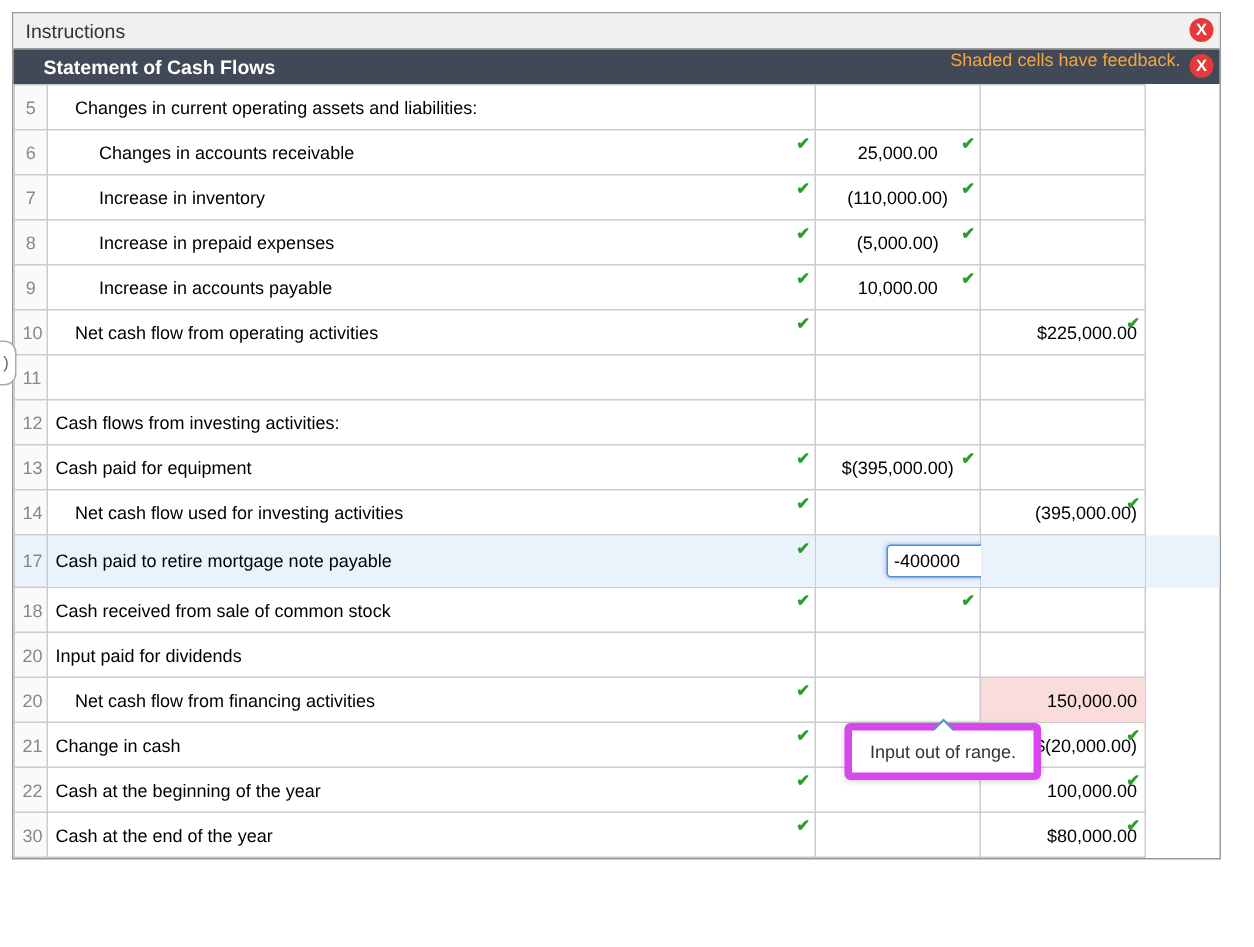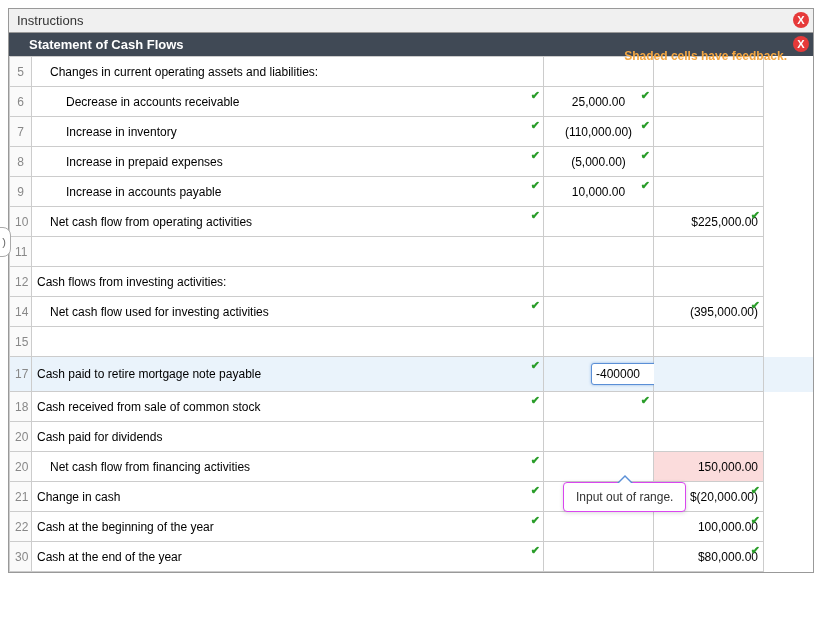--- a/index.html
+++ b/index.html
@@ -1,36 +1,36 @@
 <!DOCTYPE html>
 <html><head>
 <meta charset="utf-8">
 <style>
 * { box-sizing: border-box; margin: 0; padding: 0; }
 body { font-family: Arial, sans-serif; font-size: 13px; background: #fff; }
 .outer-box { border: 1px solid #999; margin: 8px; position: relative; width: 806px; }
 .instructions-bar { background: #f0f0f0; border-bottom: 1px solid #999; padding: 4px 8px; font-size: 13px; color: #333; position: relative; }
 .title-bar { background: #404955; color: #fff; padding: 4px 20px; font-size: 13px; font-weight: bold; position: relative; }
-.feedback-text { position: absolute; right: 26px; top: 16px; color: #f4a742; font-weight: bold; font-size: 12px; }
+.feedback-text { position: absolute; right: 26px; top: 0; color: #f4a742; font-weight: normal; font-size: 12px; }
 .close-btn { position: absolute; right: 4px; top: 3px; width: 16px; height: 16px; background: #e63939; border-radius: 50%; color: #fff; font-size: 11px; line-height: 16px; text-align: center; font-weight: bold; cursor: pointer; }
 .close-btn2 { position: absolute; right: 4px; top: 3px; width: 16px; height: 16px; background: #e63939; border-radius: 50%; color: #fff; font-size: 11px; line-height: 16px; text-align: center; font-weight: bold; cursor: pointer; }
 .grid { border-collapse: collapse; width: 100%; table-layout: fixed; }
 .grid td { border: 1px solid #ccc; padding: 6px 5px; vertical-align: middle; height: 30px; font-size: 12px; }
 .rownum { width: 22px; text-align: center; color: #888; background: #fafafa; font-size: 11px; }
 .desc-col { width: 512px; position: relative; }
 .val1 { width: 110px; text-align: center; position: relative; }
 .val2 { width: 110px; text-align: right; position: relative; }
 .extra { width: auto; }
 .indent1 { padding-left: 18px !important; }
 .indent2 { padding-left: 34px !important; }
 .check { position: absolute; right: 3px; top: 2px; color: #2a9d2a; font-size: 11px; font-weight: bold; }
 .shaded-row td { background: #eaf3fb; }
 .error-cell { background: #fbdcdc !important; margin-top: 32px; }
 .input-box { width: 86px; border: 1px solid #5a8fd6; border-radius: 3px; padding: 3px 4px; font-size: 12px; text-align: left; box-shadow: 0 0 3px rgba(90,143,214,0.6); margin-left: 42px; }
-.tooltip { position: absolute; left: 554px; top: 473px; background: #fff; border: 1px solid #d946ef; border-radius: 4px; padding: 7px 12px; font-size: 12px; color: #333; box-shadow: 0 1px 4px rgba(0,0,0,0.15); z-index: 10; }
+.tooltip { position: absolute; left: 554px; top: 473px; background: #fff; border: 5px solid #d946ef; border-radius: 4px; padding: 7px 12px; font-size: 12px; color: #333; box-shadow: 0 1px 4px rgba(0,0,0,0.15); z-index: 10; }
 .tooltip::before { content: ""; position: absolute; top: -8px; left: 50%; margin-left: -8px; border: 8px solid transparent; border-bottom-color: #5a8fd6; border-top: none; }
 .tooltip::after { content: ""; position: absolute; top: -6px; left: 50%; margin-left: -7px; border: 7px solid transparent; border-bottom-color: #fff; border-top: none; }
 .cell-text { display: inline; }
 .small-scroll-btn { position: absolute; left: -12px; top: 218px; width: 14px; height: 30px; border: 1px solid #aaa; border-radius: 0 8px 8px 0; background: #fff; text-align: center; line-height: 28px; font-size: 11px; color: #666; cursor: pointer; }
 </style>
 </head>
 <body>
 
 <div class="outer-box">
   <div class="small-scroll-btn">)</div>
@@ -50,21 +50,21 @@
     <tbody id="grid-body">
         <tr>
           <td class="rownum">5</td>
           <td class="desc-col indent1"><span class="cell-text">Changes in current operating assets and liabilities:</span></td>
           <td class="val1"><span class="cell-text"></span></td>
           <td class="val2"><span class="cell-text"></span></td>
           <td class="extra" style="border-left: 1px solid rgb(204, 204, 204); border-right: none; border-top: none; border-bottom: none;"></td>
         </tr>
         <tr>
           <td class="rownum">6</td>
-          <td class="desc-col indent2"><span class="cell-text">Decrease in accounts receivable</span><span class="check">✔</span></td>
+          <td class="desc-col indent2"><span class="cell-text">Changes in accounts receivable</span><span class="check">✔</span></td>
           <td class="val1"><span class="cell-text">25,000.00</span><span class="check">✔</span></td>
           <td class="val2"><span class="cell-text"></span></td>
           <td class="extra" style="border-left: 1px solid rgb(204, 204, 204); border-right: none; border-top: none; border-bottom: none;"></td>
         </tr>
         <tr>
           <td class="rownum">7</td>
           <td class="desc-col indent2"><span class="cell-text">Increase in inventory</span><span class="check">✔</span></td>
           <td class="val1"><span class="cell-text">(110,000.00)</span><span class="check">✔</span></td>
           <td class="val2"><span class="cell-text"></span></td>
           <td class="extra" style="border-left: 1px solid rgb(204, 204, 204); border-right: none; border-top: none; border-bottom: none;"></td>
@@ -98,50 +98,50 @@
           <td class="extra" style="border-left: 1px solid rgb(204, 204, 204); border-right: none; border-top: none; border-bottom: none;"></td>
         </tr>
         <tr>
           <td class="rownum">12</td>
           <td class="desc-col"><span class="cell-text">Cash flows from investing activities:</span></td>
           <td class="val1"><span class="cell-text"></span></td>
           <td class="val2"><span class="cell-text"></span></td>
           <td class="extra" style="border-left: 1px solid rgb(204, 204, 204); border-right: none; border-top: none; border-bottom: none;"></td>
         </tr>
         <tr>
+          <td class="rownum">13</td>
+          <td class="desc-col"><span class="cell-text">Cash paid for equipment</span><span class="check">✔</span></td>
+          <td class="val1"><span class="cell-text">$(395,000.00)</span><span class="check">✔</span></td>
+          <td class="val2"><span class="cell-text"></span></td>
+          <td class="extra" style="border-left: 1px solid rgb(204, 204, 204); border-right: none; border-top: none; border-bottom: none;"></td>
+        </tr>
+        <tr>
           <td class="rownum">14</td>
           <td class="desc-col indent1"><span class="cell-text">Net cash flow used for investing activities</span><span class="check">✔</span></td>
           <td class="val1"><span class="cell-text"></span></td>
           <td class="val2"><span class="cell-text">(395,000.00)</span><span class="check">✔</span></td>
-          <td class="extra" style="border-left: 1px solid rgb(204, 204, 204); border-right: none; border-top: none; border-bottom: none;"></td>
-        </tr>
-        <tr>
-          <td class="rownum">15</td>
-          <td class="desc-col"><span class="cell-text"></span></td>
-          <td class="val1"><span class="cell-text"></span></td>
-          <td class="val2"><span class="cell-text"></span></td>
           <td class="extra" style="border-left: 1px solid rgb(204, 204, 204); border-right: none; border-top: none; border-bottom: none;"></td>
         </tr>
         <tr class="shaded-row">
           <td class="rownum">17</td>
           <td class="desc-col"><span class="cell-text">Cash paid to retire mortgage note payable</span><span class="check">✔</span></td>
           <td class="val1" style="text-align: left;"><input class="input-box" value="-400000" style=""></td>
           <td class="val2"><span class="cell-text"></span></td>
           <td class="extra" style="border-left: 1px solid rgb(204, 204, 204); border-right: none; border-top: none; border-bottom: none;"></td>
         </tr>
         <tr>
           <td class="rownum">18</td>
           <td class="desc-col"><span class="cell-text">Cash received from sale of common stock</span><span class="check">✔</span></td>
           <td class="val1"><span class="cell-text"></span><span class="check">✔</span></td>
           <td class="val2"><span class="cell-text"></span></td>
           <td class="extra" style="border-left: 1px solid rgb(204, 204, 204); border-right: none; border-top: none; border-bottom: none;"></td>
         </tr>
         <tr>
           <td class="rownum">20</td>
-          <td class="desc-col"><span class="cell-text">Cash paid for dividends</span></td>
+          <td class="desc-col"><span class="cell-text">Input paid for dividends</span></td>
           <td class="val1"><span class="cell-text"></span></td>
           <td class="val2"><span class="cell-text"></span></td>
           <td class="extra" style="border-left: 1px solid rgb(204, 204, 204); border-right: none; border-top: none; border-bottom: none;"></td>
         </tr>
         <tr>
           <td class="rownum">20</td>
           <td class="desc-col indent1"><span class="cell-text">Net cash flow from financing activities</span><span class="check">✔</span></td>
           <td class="val1"><span class="cell-text"></span></td>
           <td class="val2 error-cell"><span class="cell-text">150,000.00</span></td>
           <td class="extra" style="border-left: 1px solid rgb(204, 204, 204); border-right: none; border-top: none; border-bottom: none;"></td>

